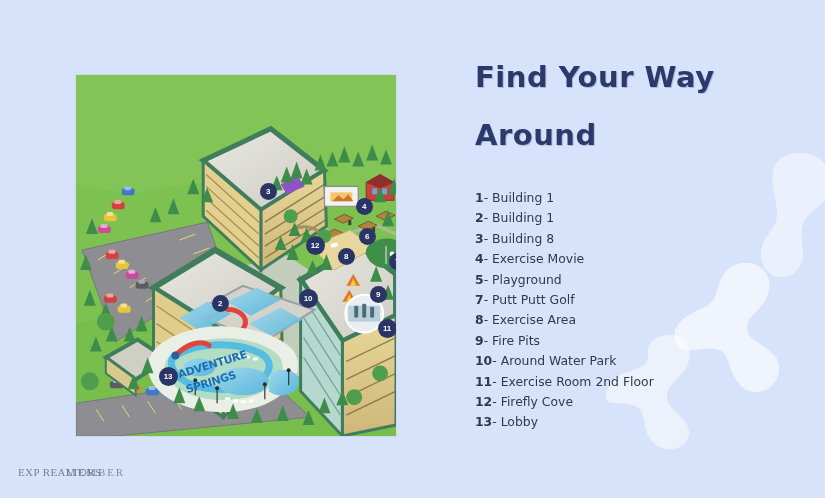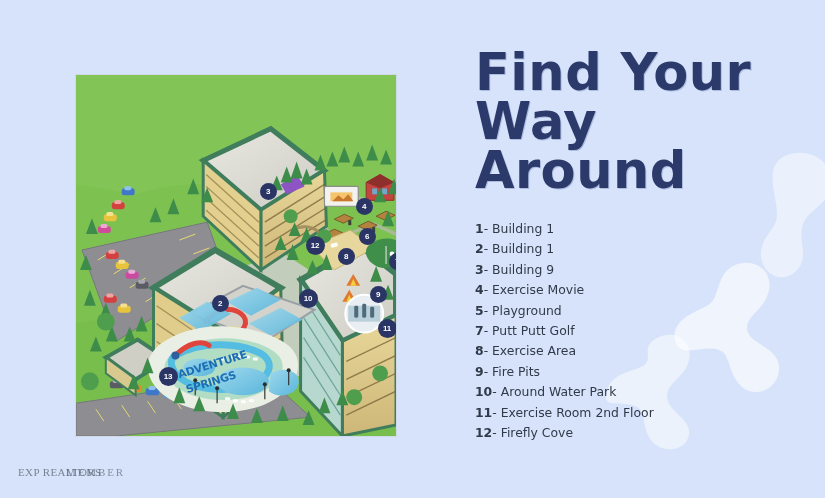--- a/index.html
+++ b/index.html
@@ -47,22 +47,22 @@
 
   
   #right-panel {
     position: absolute;
     left: 475px; top: 48px;
     width: 330px;
   }
   #deck-title {
     font-family: "DejaVu Sans", sans-serif;
     font-weight: bold;
-    font-size: 51px;
-    line-height: 49px;
+    font-size: 29px;
+    line-height: 58px;
     letter-spacing: 0.5px;
     color: #2b3a6b;
     text-shadow: 1px 1px 0 rgba(120,140,190,.45);
     width: 300px;
   }
   #legend-list {
     margin-top: 24px;
     list-style: none;
   }
   #legend-list li {
@@ -504,29 +504,30 @@
         <div class="badge wide" style="left: 301.5px; top: 243.5px;">11</div>
         <div class="badge wide" style="left: 82.5px; top: 291.5px;">13</div>
       </div>
   </div>
 
   <div id="right-panel">
     <h1 id="deck-title">Find Your Way Around</h1>
     <ul id="legend-list">
         <li><span class="num">1</span><span class="lbl">- Building 1</span></li>
         <li><span class="num">2</span><span class="lbl">- Building 1</span></li>
-        <li><span class="num">3</span><span class="lbl">- Building 9</span></li>
+        <li><span class="num">3</span><span class="lbl">- Building 8</span></li>
         <li><span class="num">4</span><span class="lbl">- Exercise Movie</span></li>
         <li><span class="num">5</span><span class="lbl">- Playground</span></li>
         <li><span class="num">7</span><span class="lbl">- Putt Putt Golf</span></li>
         <li><span class="num">8</span><span class="lbl">- Exercise Area</span></li>
         <li><span class="num">9</span><span class="lbl">- Fire Pits</span></li>
         <li><span class="num">10</span><span class="lbl">- Around Water Park</span></li>
         <li><span class="num">11</span><span class="lbl">- Exercise Room 2nd Floor</span></li>
         <li><span class="num">12</span><span class="lbl">- Firefly Cove</span></li>
+        <li><span class="num">13</span><span class="lbl">- Lobby</span></li>
       </ul>
   </div>
 
   <div id="footer-credit">
     <span class="a">EXP REALTORS</span>
     <span class="b">MEMBER</span>
   </div>
 
 </div>
 

